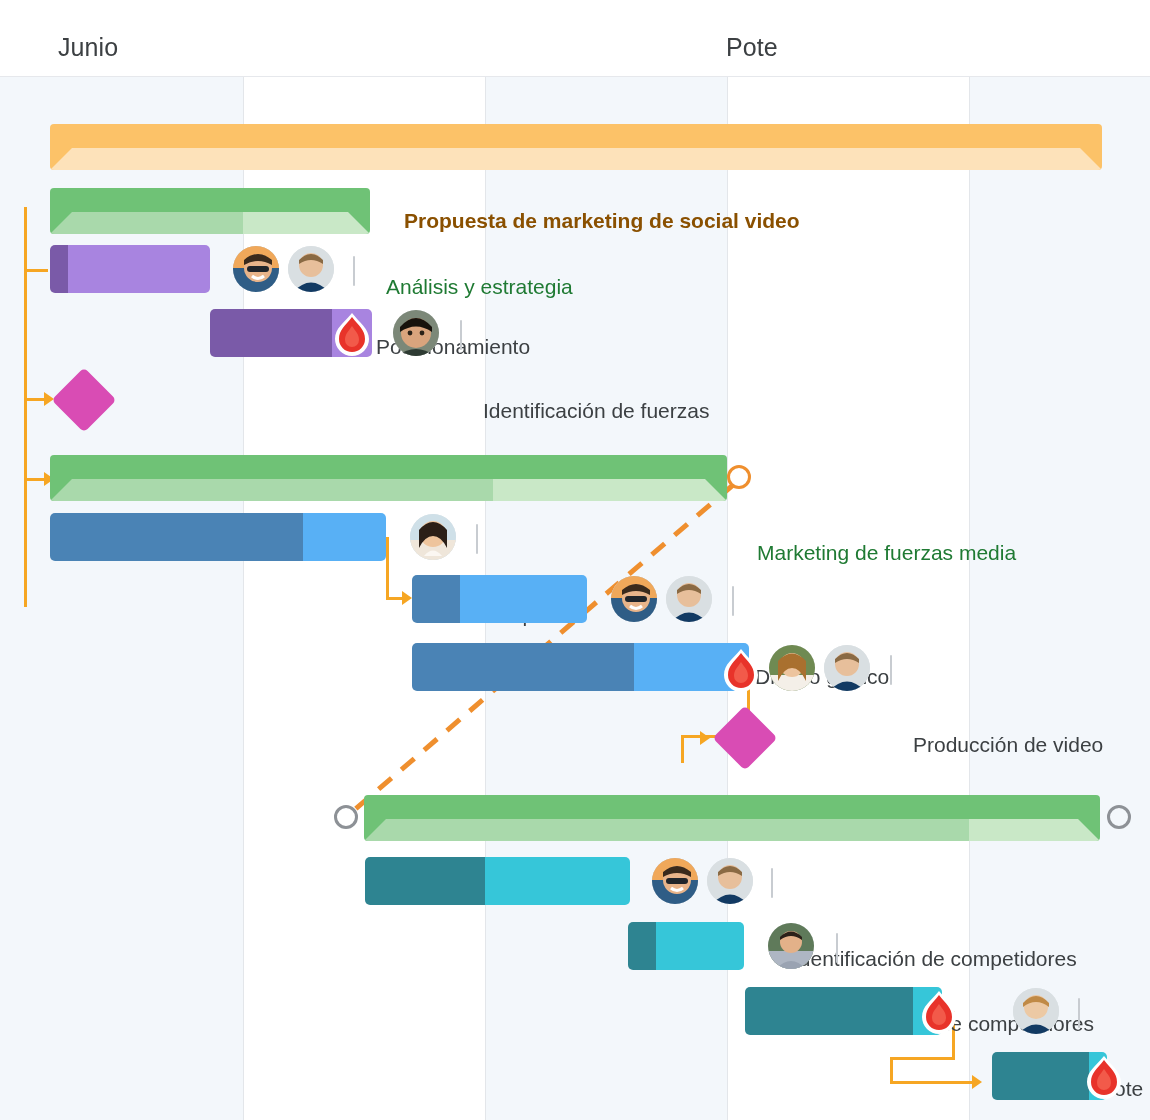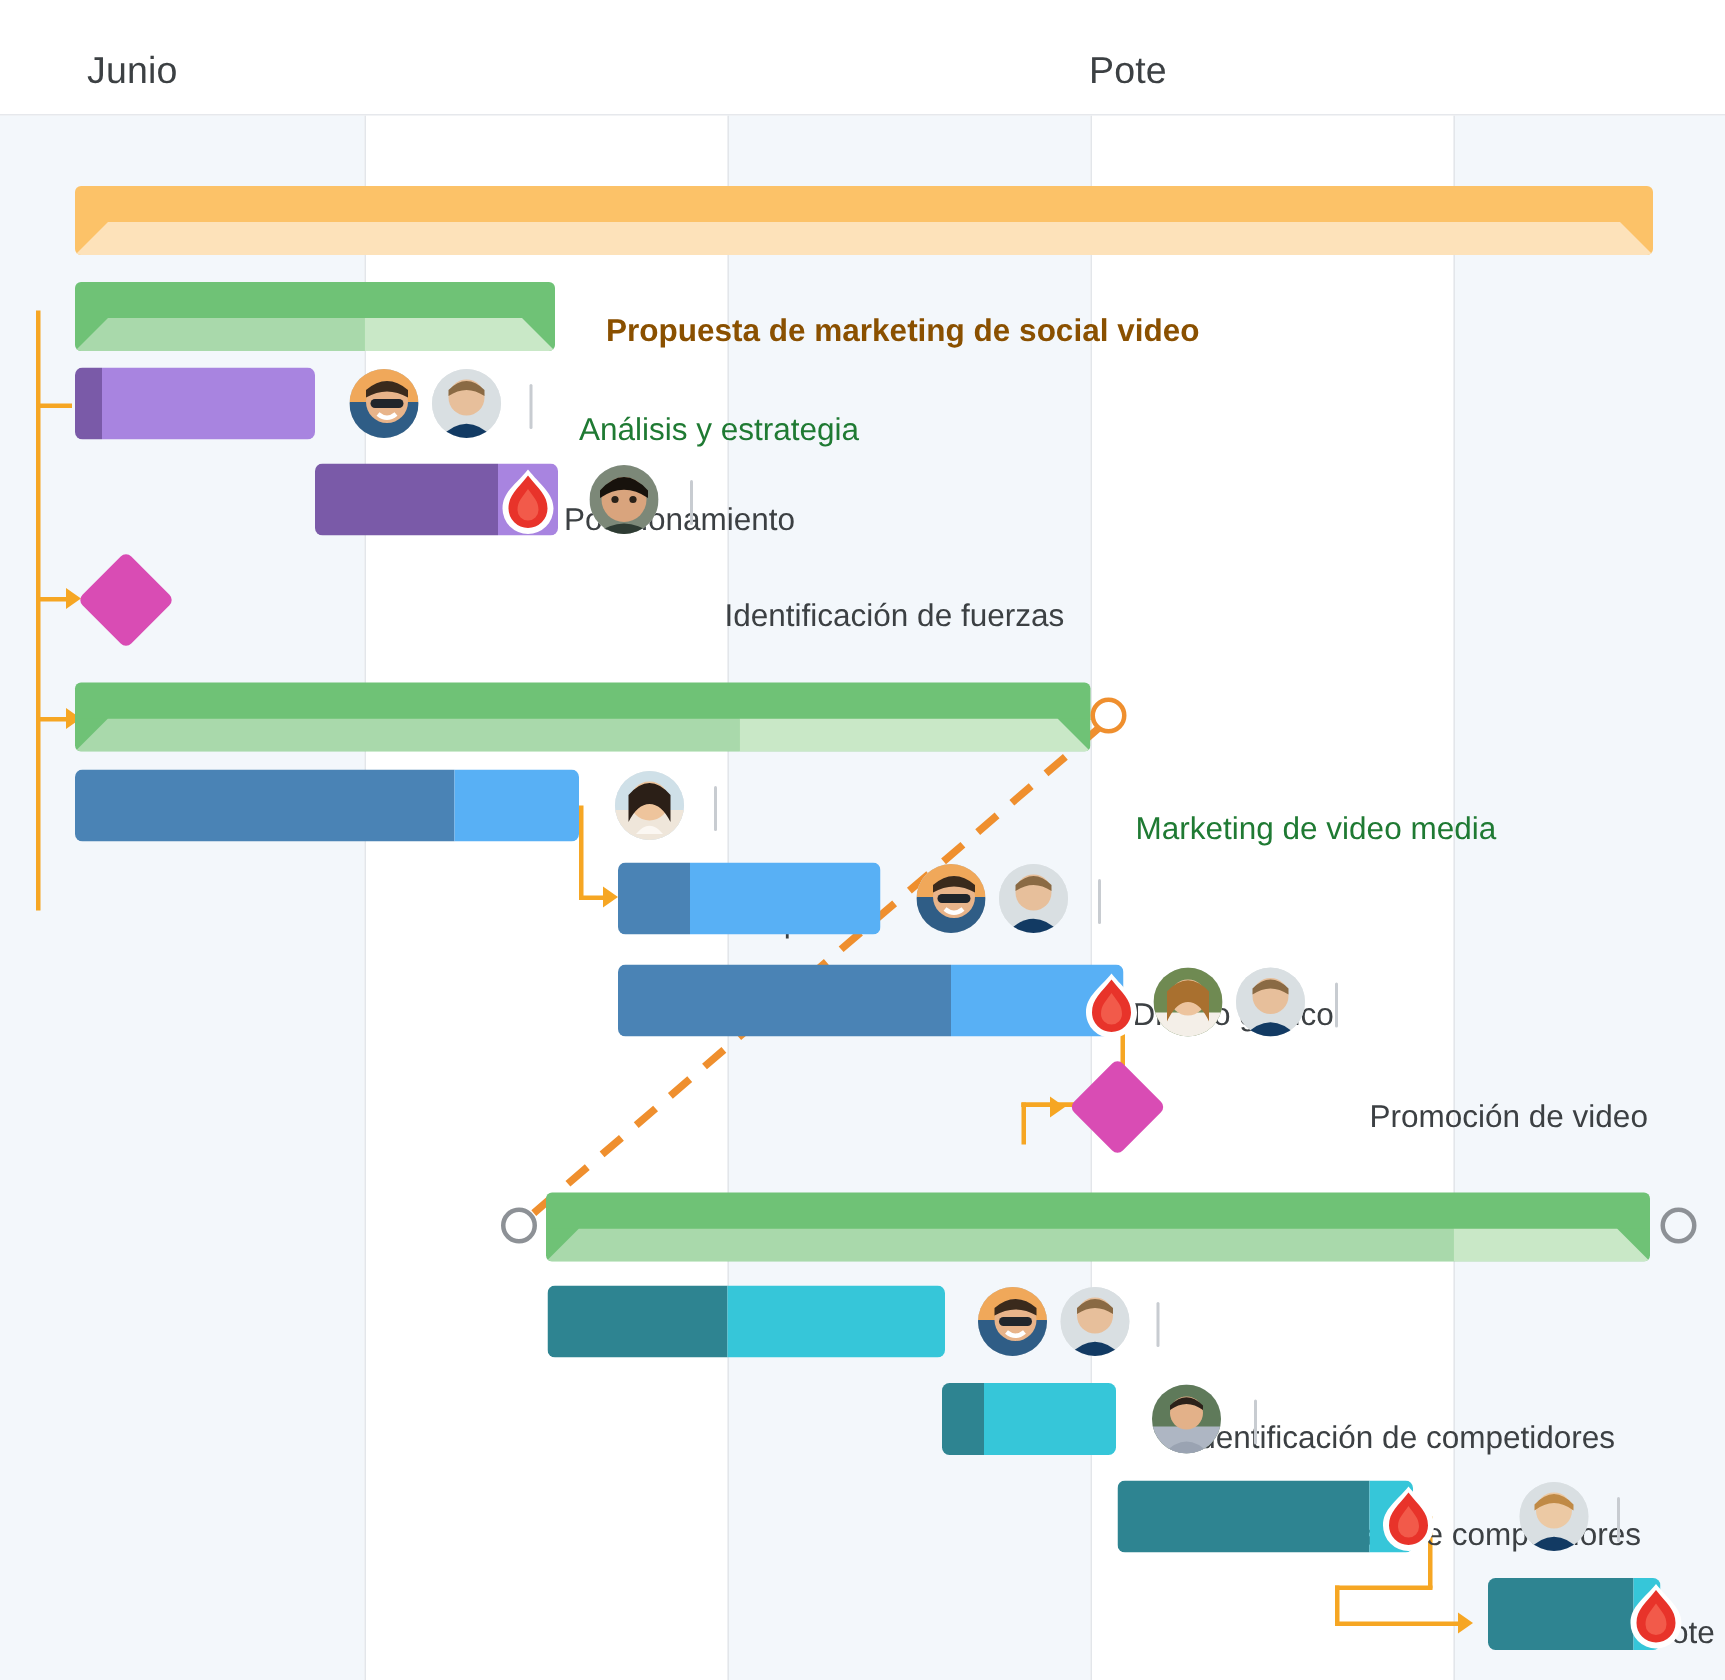--- a/index.html
+++ b/index.html
@@ -227,21 +227,21 @@
       <div class="sum-top" style="background:#6fc276;"></div>
       <div class="sum-skirt">
         <svg width="677" height="22" viewBox="0 0 677 22" preserveAspectRatio="none">
           <polygon points="0,0 677,0 677,22 0,22" fill="#6fc276"></polygon>
           <polygon points="22,0 443,0 443,22 0,22" fill="#a9d9ab"></polygon>
           <polygon points="443,0 655,0 677,22 443,22" fill="#c9e8c7"></polygon>
         </svg>
       </div>
     </div>
     <div class="endpoint orange" style="left:727px;top:389px;"></div>
-    <div class="bar-label green" style="left:757px;top:466px;">Marketing de video media</div>
+    <div class="bar-label green" style="left:757px;top:466px;">Marketing de fuerzas media</div>
 
     <div class="taskbar" style="left:50px;top:437px;width:336px;">
       <div class="prog" style="width:253px;background:#4a83b5;"></div>
       <div class="rest" style="left:253px;right:0;background:#58b0f5;"></div>
     </div>
     <div class="avatar" style="left:410px;top:438px;">
       <svg class="face" viewBox="0 0 46 46">
         <rect width="46" height="46" fill="#cfe0e8"></rect>
         <rect x="0" y="26" width="46" height="20" fill="#efe6da"></rect>
         <circle cx="23" cy="20" r="13" fill="#eec49c"></circle>
@@ -299,21 +299,21 @@
     </div>
     <div class="avatar" style="left:824px;top:569px;">
       <svg class="face" viewBox="0 0 46 46">
         <rect width="46" height="46" fill="#d9dfe2"></rect>
         <circle cx="23" cy="19" r="12" fill="#e7bf9b"></circle>
         <path d="M11 14 Q23 2 35 14 L35 18 Q23 10 11 18 Z" fill="#8a6a44"></path>
         <path d="M5 46 Q23 27 41 46 Z" fill="#123a63"></path>
       </svg>
     </div>
     <div class="sep" style="left:890px;top:579px;"></div>
-    <div class="bar-label" style="left:913px;top:658px;">Promoción de video</div>
+    <div class="bar-label" style="left:913px;top:658px;">Producción de video</div>
 
     <div class="milestone" style="left:722px;top:639px;"></div>
     <div class="bar-label" style="left:804px;top:728px;">Promoción</div>
 
     <div class="summary" style="left:364px;top:719px;width:736px;">
       <div class="sum-top" style="background:#6fc276;"></div>
       <div class="sum-skirt">
         <svg width="736" height="22" viewBox="0 0 736 22" preserveAspectRatio="none">
           <polygon points="0,0 736,0 736,22 0,22" fill="#6fc276"></polygon>
           <polygon points="22,0 605,0 605,22 0,22" fill="#a9d9ab"></polygon>

